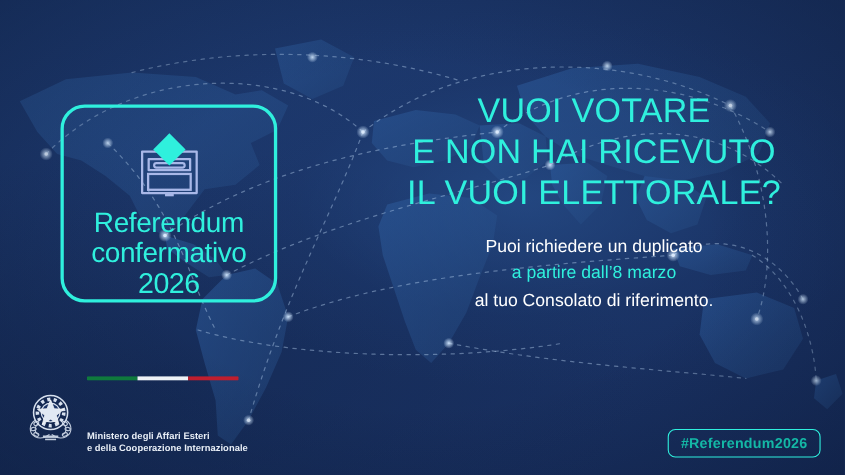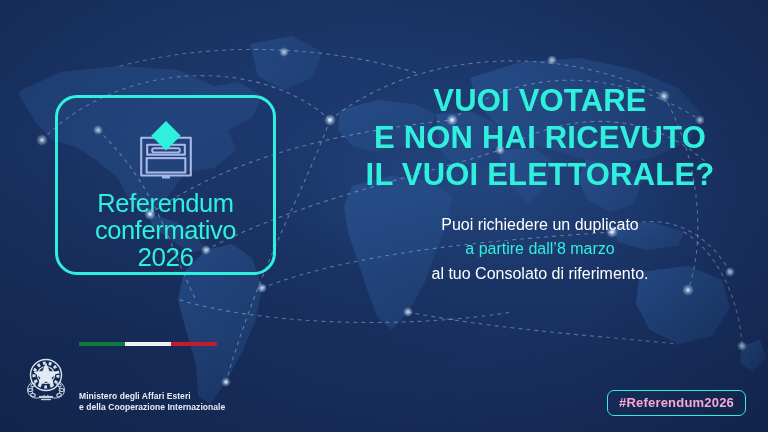--- a/index.html
+++ b/index.html
@@ -32,21 +32,21 @@
   }
   .vignette {
     background: radial-gradient(ellipse 75% 80% at 50% 50%, rgba(0,0,0,0) 45%, rgba(8,20,46,0.45) 100%);
   }
 
   
   .logo-box {
     position: absolute;
     left: 55px;
     top: 95px;
-    width: 221px;
+    width: 197px;
     height: 180px;
     border: 3px solid #2ff0dd;
     border-radius: 22px;
     box-sizing: border-box;
     display: flex;
     flex-direction: column;
     align-items: center;
     justify-content: center;
     padding-top: 16px;
   }
@@ -64,21 +64,21 @@
   .logo-line-3 { font-size: 26px; }
 
   
   .headline {
     position: absolute;
     left: 330px;
     top: 82px;
     width: 420px;
     text-align: center;
     color: #2ff0dd;
-    font-weight: 700;
+    font-weight: 400;
     font-size: 31px;
     line-height: 1.20;
     letter-spacing: 0.2px;
   }
   .headline div { white-space: nowrap; }
 
   
   .subcopy {
     position: absolute;
     left: 330px;
@@ -129,21 +129,21 @@
   .gov-name div { white-space: nowrap; }
 
   
   .hashtag {
     position: absolute;
     right: 22px;
     bottom: 16px;
     border: 1.6px solid #2ff0dd;
     border-radius: 7px;
     padding: 5px 11px 6px;
-    color: #f9a8d4;
+    color: #14b8a6;
     font-size: 13px;
     font-weight: 700;
     letter-spacing: 0.2px;
     line-height: 1;
   }
 </style>
 </head>
 <body>
 
 <div id="poster">

